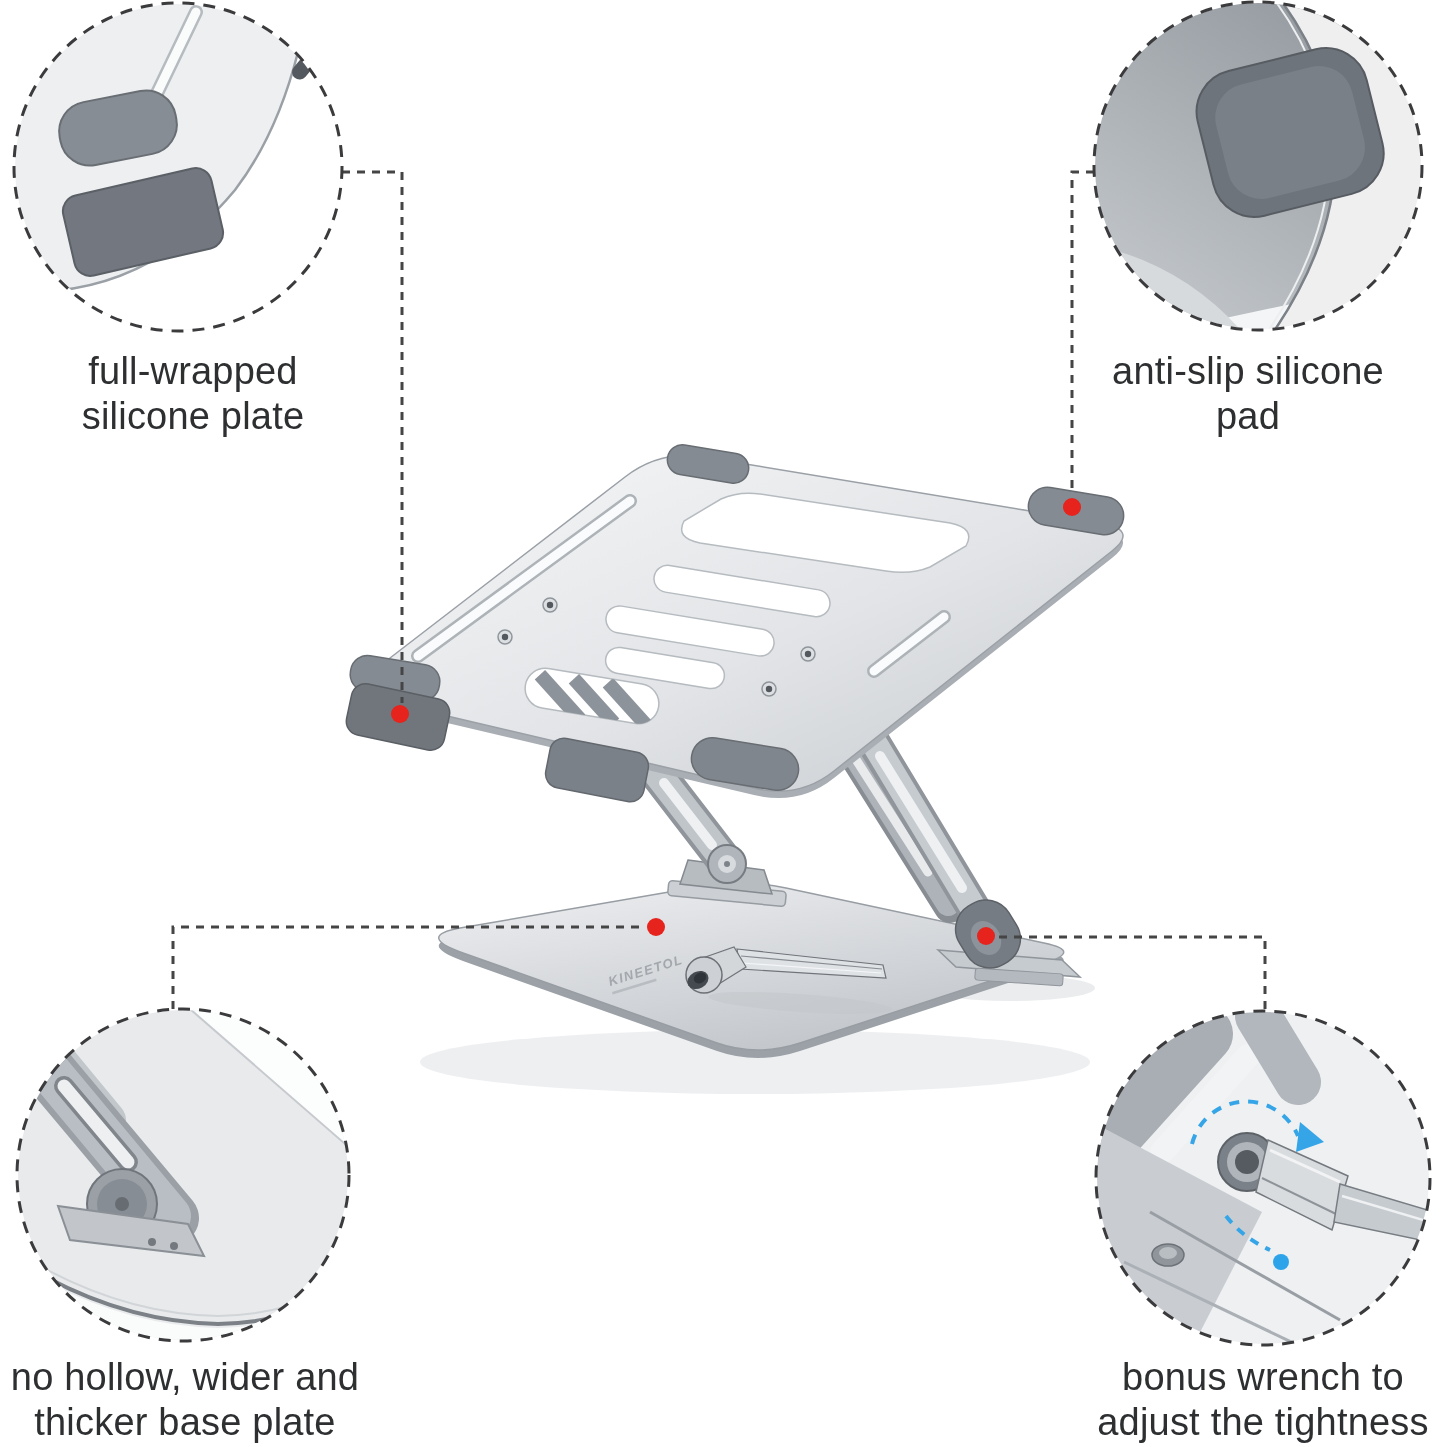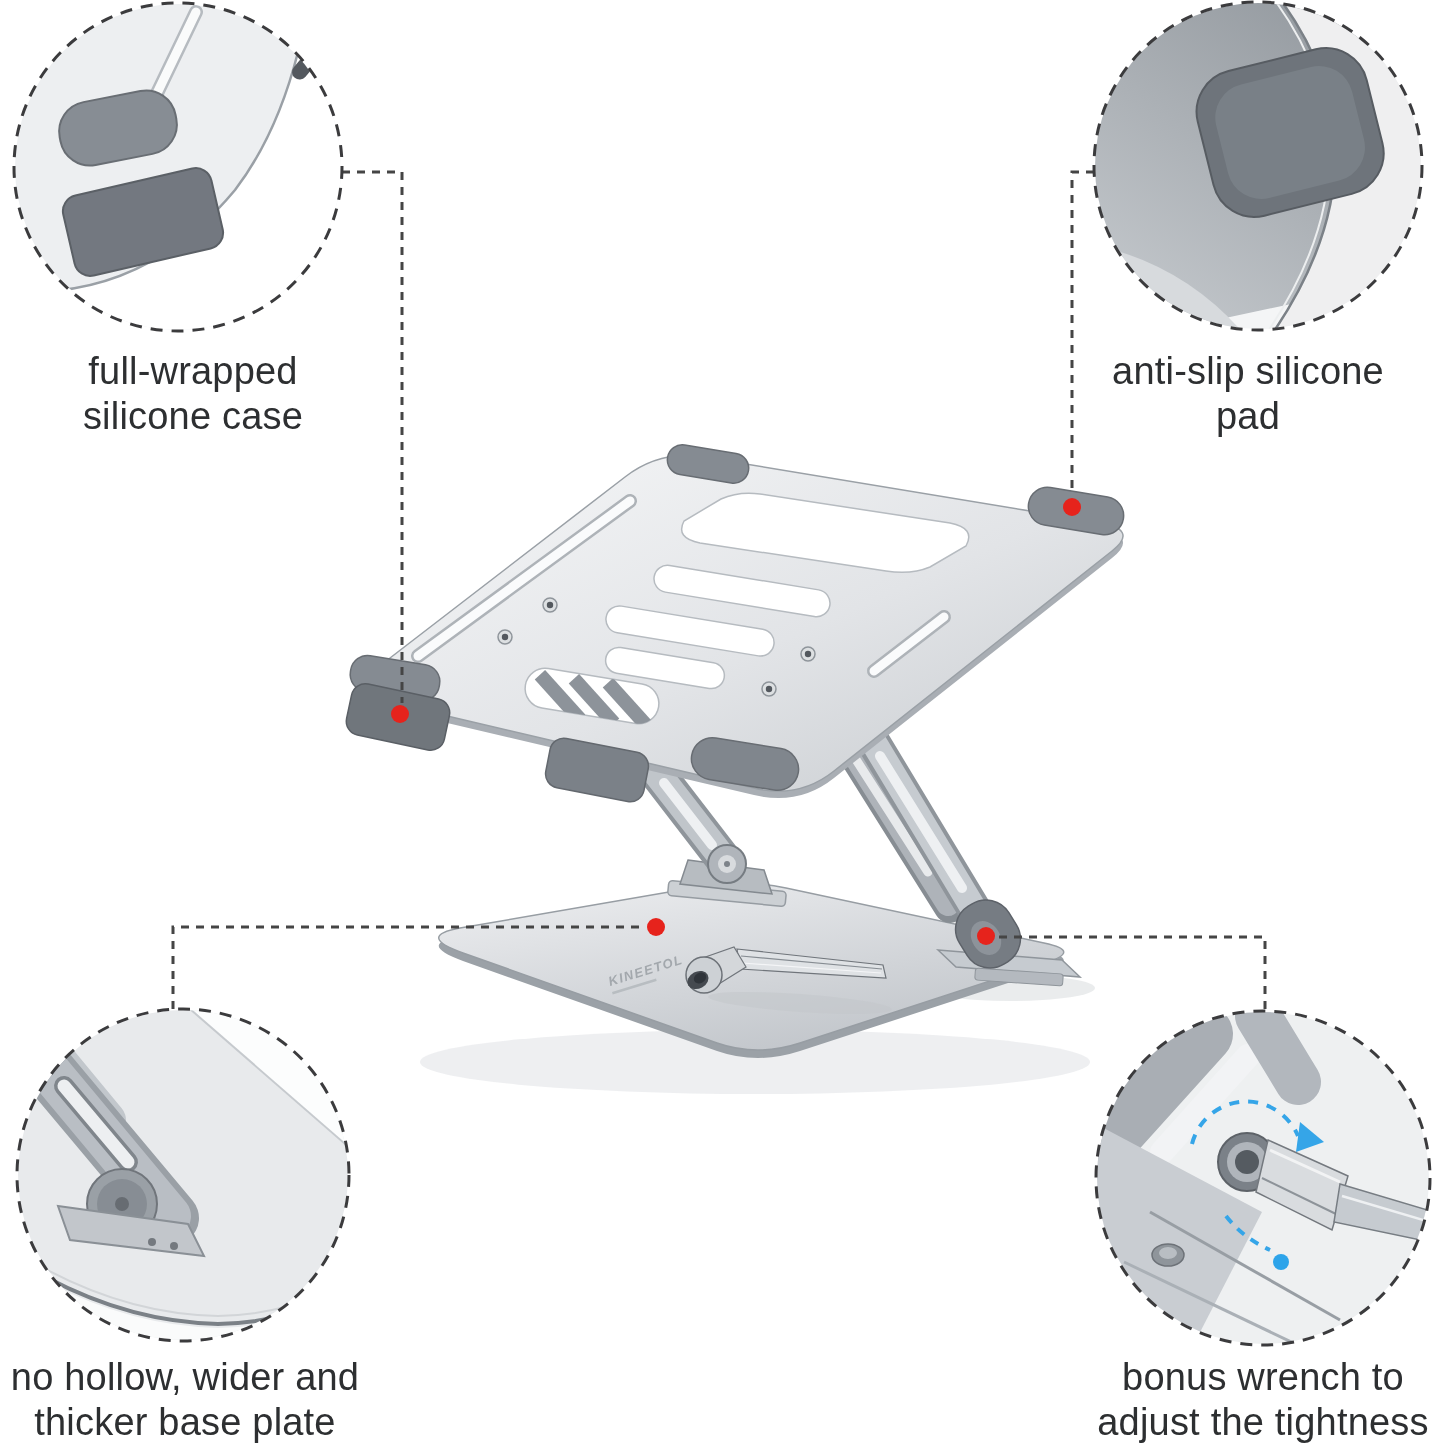--- a/index.html
+++ b/index.html
@@ -248,21 +248,21 @@
           <path d="M 1226,1216 Q 1243,1238 1270,1250" fill="none" stroke="#35a5e8" stroke-width="4" stroke-dasharray="9 8"></path>
           <circle cx="1281" cy="1262" r="8" fill="#2da4ea"></circle>
         </g>
       </g>
       <circle cx="1263" cy="1178" r="167" fill="none" stroke="#3b3b3d" stroke-width="3" stroke-dasharray="12 9"></circle>
     </g>
   </svg>
 
   <div class="callout-label lbl-tl">
     <span>full-wrapped</span>
-    <span>silicone case</span>
+    <span>silicone plate</span>
   </div>
   <div class="callout-label lbl-tr">
     <span>anti-slip silicone</span>
     <span>pad</span>
   </div>
   <div class="callout-label lbl-bl">
     <span>no hollow, wider and</span>
     <span>thicker base plate</span>
   </div>
   <div class="callout-label lbl-br">

